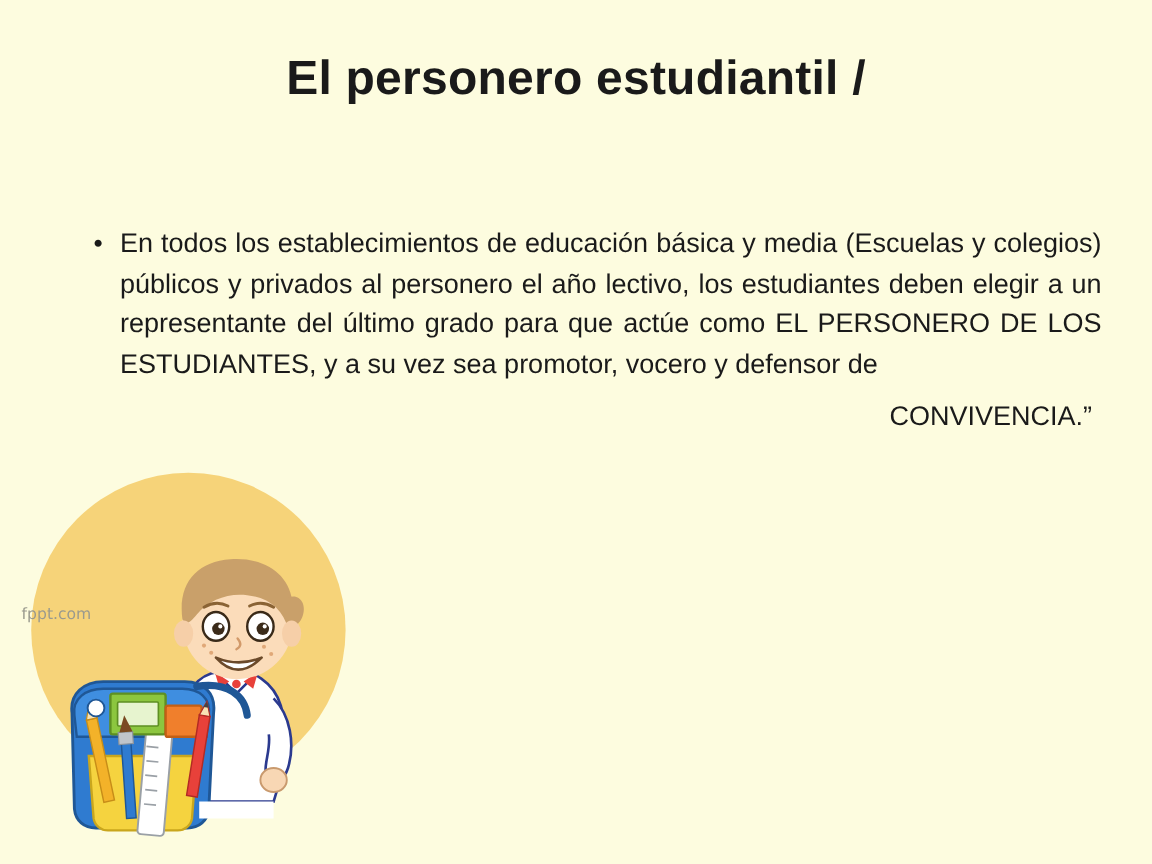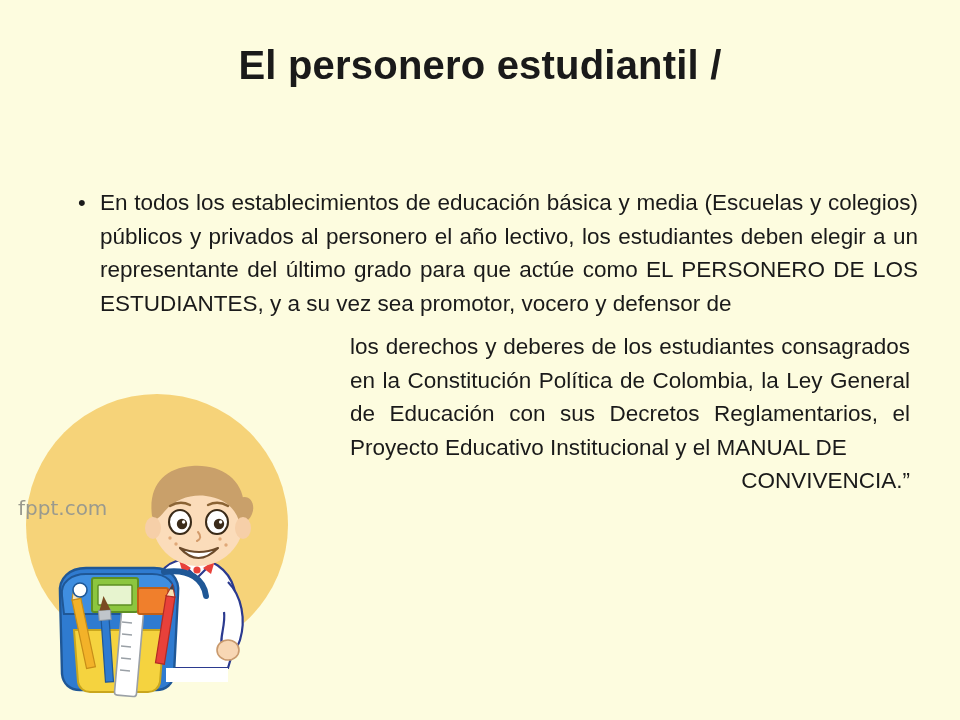--- a/index.html
+++ b/index.html
@@ -101,42 +101,41 @@
   }
   .art {
     position: absolute;
     left: 0;
     top: 0;
   }
   .footer-logo {
     position: absolute;
     left: 18px;
     bottom: 12px;
-    font-size: 20px;
+    font-size: 13px;
     color: #9a9a8e;
     font-family: "DejaVu Sans", sans-serif;
     text-align: center;
   }
 </style>
 </head>
 <body>
 
 <div class="slide">
 
   <div class="title-block">
     <div class="title-line1">El personero estudiantil /</div>
   </div>
 
   <div class="body-block">
     <div class="bullet-row">
       <div class="bullet-dot">•</div>
       <div class="para1">En todos los establecimientos de educación básica y media (Escuelas y colegios) públicos y privados al personero el año lectivo, los estudiantes deben elegir a un representante del último grado para que actúe como EL PERSONERO DE LOS ESTUDIANTES, y a su vez sea promotor, vocero y defensor de</div>
     </div>
     <div class="para2">
-      <span>los derechos y deberes de los estudiantes consagrados en la Constitución Política de Colombia, la Ley General de Educación con sus Decretos Reglamentarios, el Proyecto Educativo Institucional y el MANUAL DE</span>
       <span class="lastline">CONVIVENCIA.”</span>
     </div>
   </div>
 
   <div class="illustration">
     <div class="circle-bg"></div>
     <svg class="art" width="310" height="320" viewBox="0 0 310 320">
 
       <path d="M168 178 C150 180 140 196 139 214 C137 240 140 266 146 286 L214 286 C222 262 226 228 220 206 C214 186 196 176 180 176 Z" fill="#ffffff" stroke="#2b3a8f" stroke-width="2.2"></path>
 

